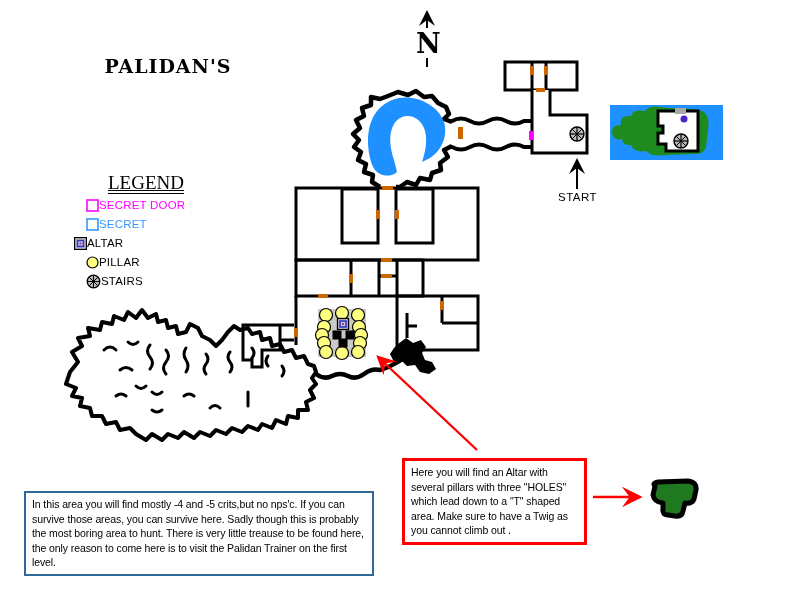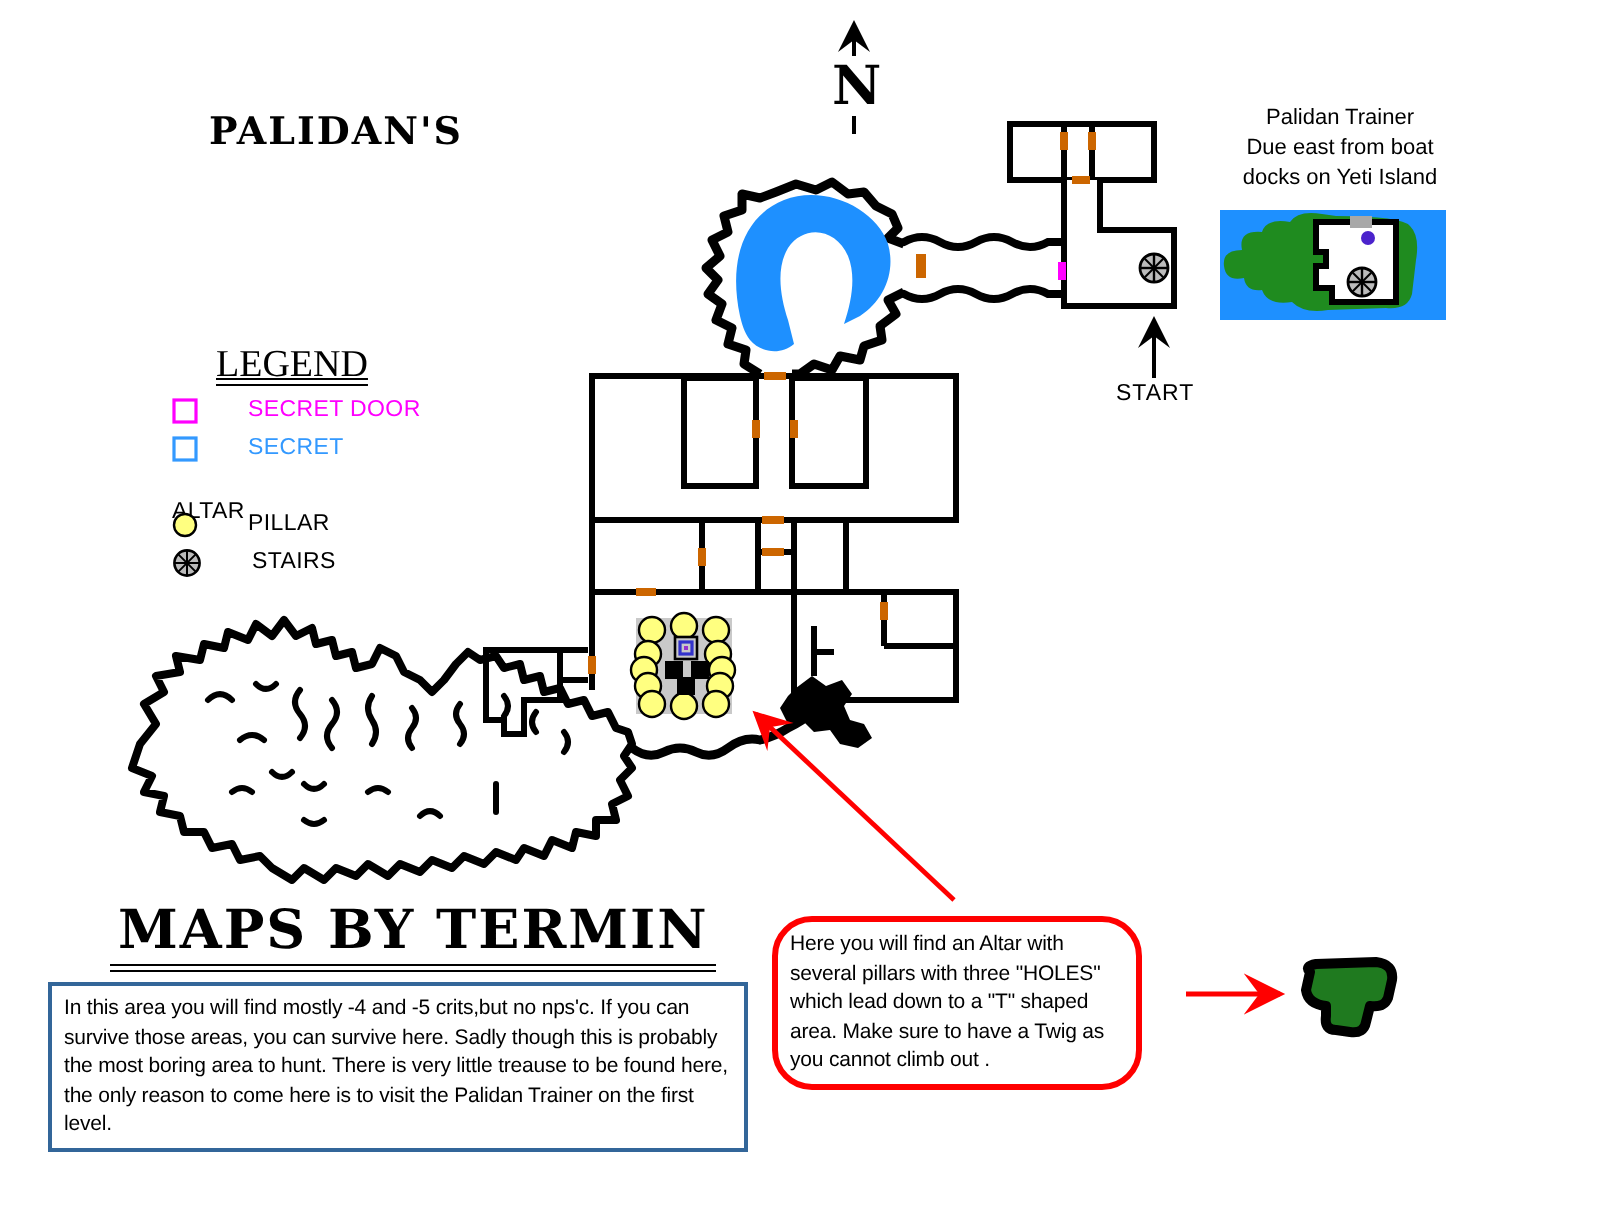--- a/index.html
+++ b/index.html
@@ -12,21 +12,21 @@
 
   .title{font-family:"DejaVu Serif",serif;font-weight:bold;letter-spacing:1px;
          font-size:19px;line-height:24px;text-align:center;}
   .title .l2{display:inline-block;border-bottom:3px double #000;padding:0 2px;}
 
   .compass-n{font-family:"DejaVu Serif",serif;font-weight:bold;font-size:27px;}
 
   .trainer-note{font-size:11px;line-height:15px;text-align:center;width:130px;}
 
   .legend-title{font-size:19px;text-decoration:underline double;font-family:Liberation Serif, serif;}
-  .legend-row{position:absolute;height:16px;display:flex;align-items:center;gap:25px;justify-content:center;}
+  .legend-row{position:absolute;height:16px;display:flex;align-items:center;gap:0;}
   .legend-label{font-size:11.5px;letter-spacing:0.2px;}
   .lab-secret{color:var(--secret);}
   .lab-water{color:var(--water_text);}
 
   .start-label{font-size:11.5px;letter-spacing:0.5px;}
 
   .credit{font-family:"DejaVu Serif",serif;font-weight:bold;font-size:27px;letter-spacing:1px;
           border-bottom:4px double #000;padding:0 4px 1px 4px;display:inline-block;}
 
   .note-box{font-size:10.5px;line-height:14.5px;letter-spacing:-0.1px;padding:4px 6px;background:#fff;}
@@ -202,40 +202,35 @@
         <use transform="translate(681,141)" href="#stairs-glyph" xlink:href="#stairs-glyph"></use>
       </g>
   </svg>
 
   <div class="abs title" style="left:96px;top:54px;width:144px;">
     <div>PALIDAN'S</div>
   </div>
 
   <div class="abs compass-n" style="left:416px;top:28px;">N</div>
 
-  <div class="abs trainer-note" style="left:605px;top:52px;">
-    <div>Palidan Trainer</div>
-    <div>Due east from boat</div>
-    <div>docks on Yeti Island</div>
-  </div>
 
   <div class="abs legend-title" style="left:108px;top:172px;">LEGEND</div>
   <div class="legend-row" style="left:86px;top:197px;">
     <svg width="13" height="13">
         <rect x="1" y="1" width="11" height="11" fill="#fff" style="stroke:var(--secret)" stroke-width="1.6"></rect>
       </svg>
     <span class="legend-label lab-secret">SECRET DOOR</span>
   </div>
   <div class="legend-row" style="left:86px;top:216px;">
     <svg width="13" height="13">
         <rect x="1" y="1" width="11" height="11" fill="#fff" style="stroke:var(--water_text)" stroke-width="1.6"></rect>
       </svg>
     <span class="legend-label lab-water">SECRET</span>
   </div>
-  <div class="legend-row" style="left:86px;top:235px;flex-direction:column;">
+  <div class="legend-row" style="left:74px;top:235px;">
     <svg width="13" height="13">
       <rect x="0.5" y="0.5" width="12" height="12" style="fill:var(--altar_gray)" stroke="#000" stroke-width="1.4"></rect>
       <rect x="3.5" y="3.5" width="6" height="6" fill="none" style="stroke:var(--altar_blue)" stroke-width="1.6"></rect>
       <rect x="5.5" y="5.5" width="2" height="2" style="fill:var(--altar_purple)"></rect>
     </svg>
     <span class="legend-label">ALTAR</span>
   </div>
   <div class="legend-row" style="left:86px;top:254px;">
     <svg width="13" height="13">
         <circle cx="6.5" cy="6.5" r="5.5" style="fill:var(--pillar)" stroke="#000" stroke-width="1.2"></circle>
@@ -245,25 +240,22 @@
   <div class="legend-row" style="left:86px;top:273px;">
     <svg width="15" height="15">
       <circle cx="7.5" cy="7.5" r="6.3" style="fill:var(--stairs_fill)" stroke="#000" stroke-width="1.3"></circle>
       <path d="M1.2,7.5 H13.8 M7.5,1.2 V13.8 M3.3,3.3 L11.7,11.7 M3.3,11.7 L11.7,3.3" stroke="#000" stroke-width="1" fill="none"></path>
     </svg>
     <span class="legend-label">STAIRS</span>
   </div>
 
   <div class="abs start-label" style="left:558px;top:191px;">START</div>
 
-  <div class="abs" style="left:55px;top:450px;">
-    <span class="credit">MAPS BY TERMIN</span>
-  </div>
 
   <div class="abs note-box blue-box" style="left:12px;top:491px;margin-left:12px;">
     <span>In this area you will find mostly -4 and -5 crits,but no nps'c. If you can survive those areas, you can survive here. Sadly though this is probably the most boring area to hunt. There is very little treause to be found here, the only reason to come here is to visit the Palidan Trainer on the first level.</span>
   </div>
 
-  <div class="abs note-box red-box" style="left:386px;top:458px;border-radius:20px;">
+  <div class="abs note-box red-box" style="left:402px;top:458px;">
     <span>Here you will find an Altar with several pillars with three "HOLES" which lead down to a "T" shaped area. Make sure to have a Twig as you cannot climb out .</span>
   </div>
 
 </div>
 
 </body></html>

